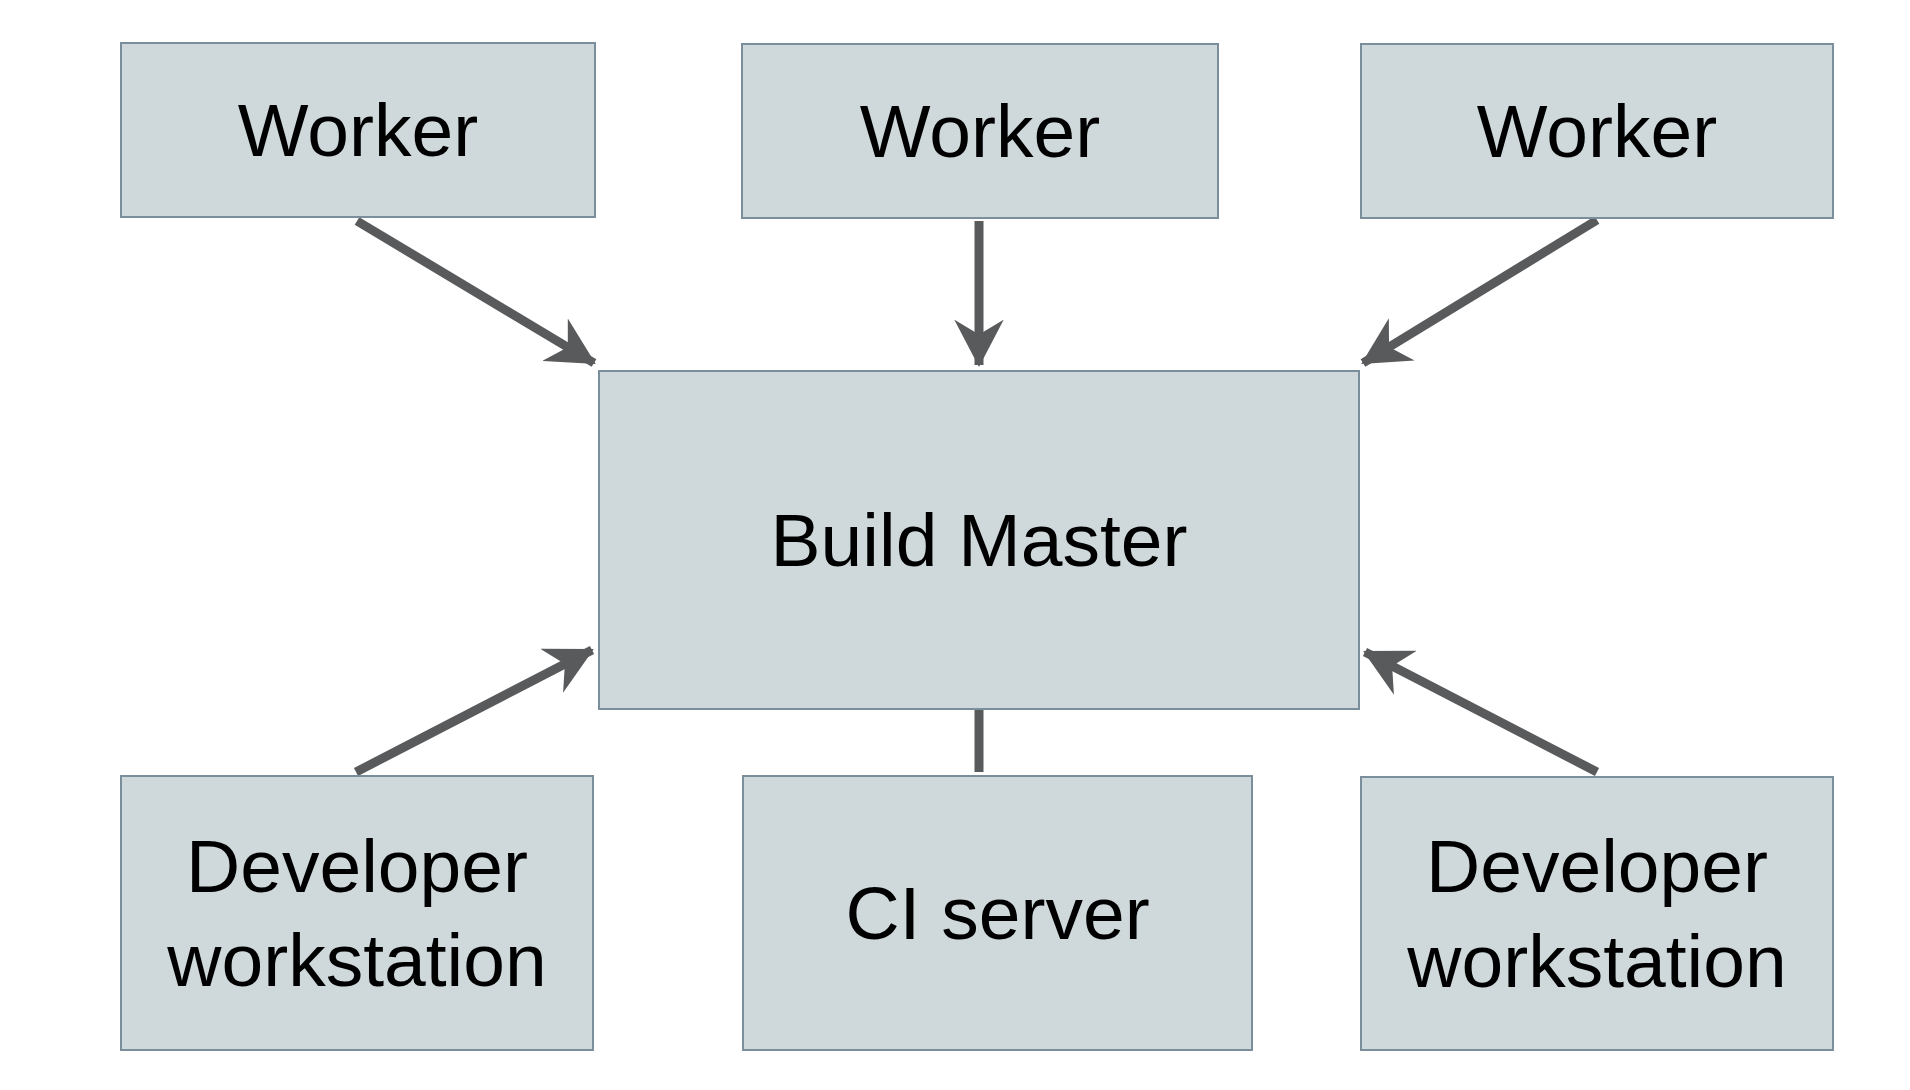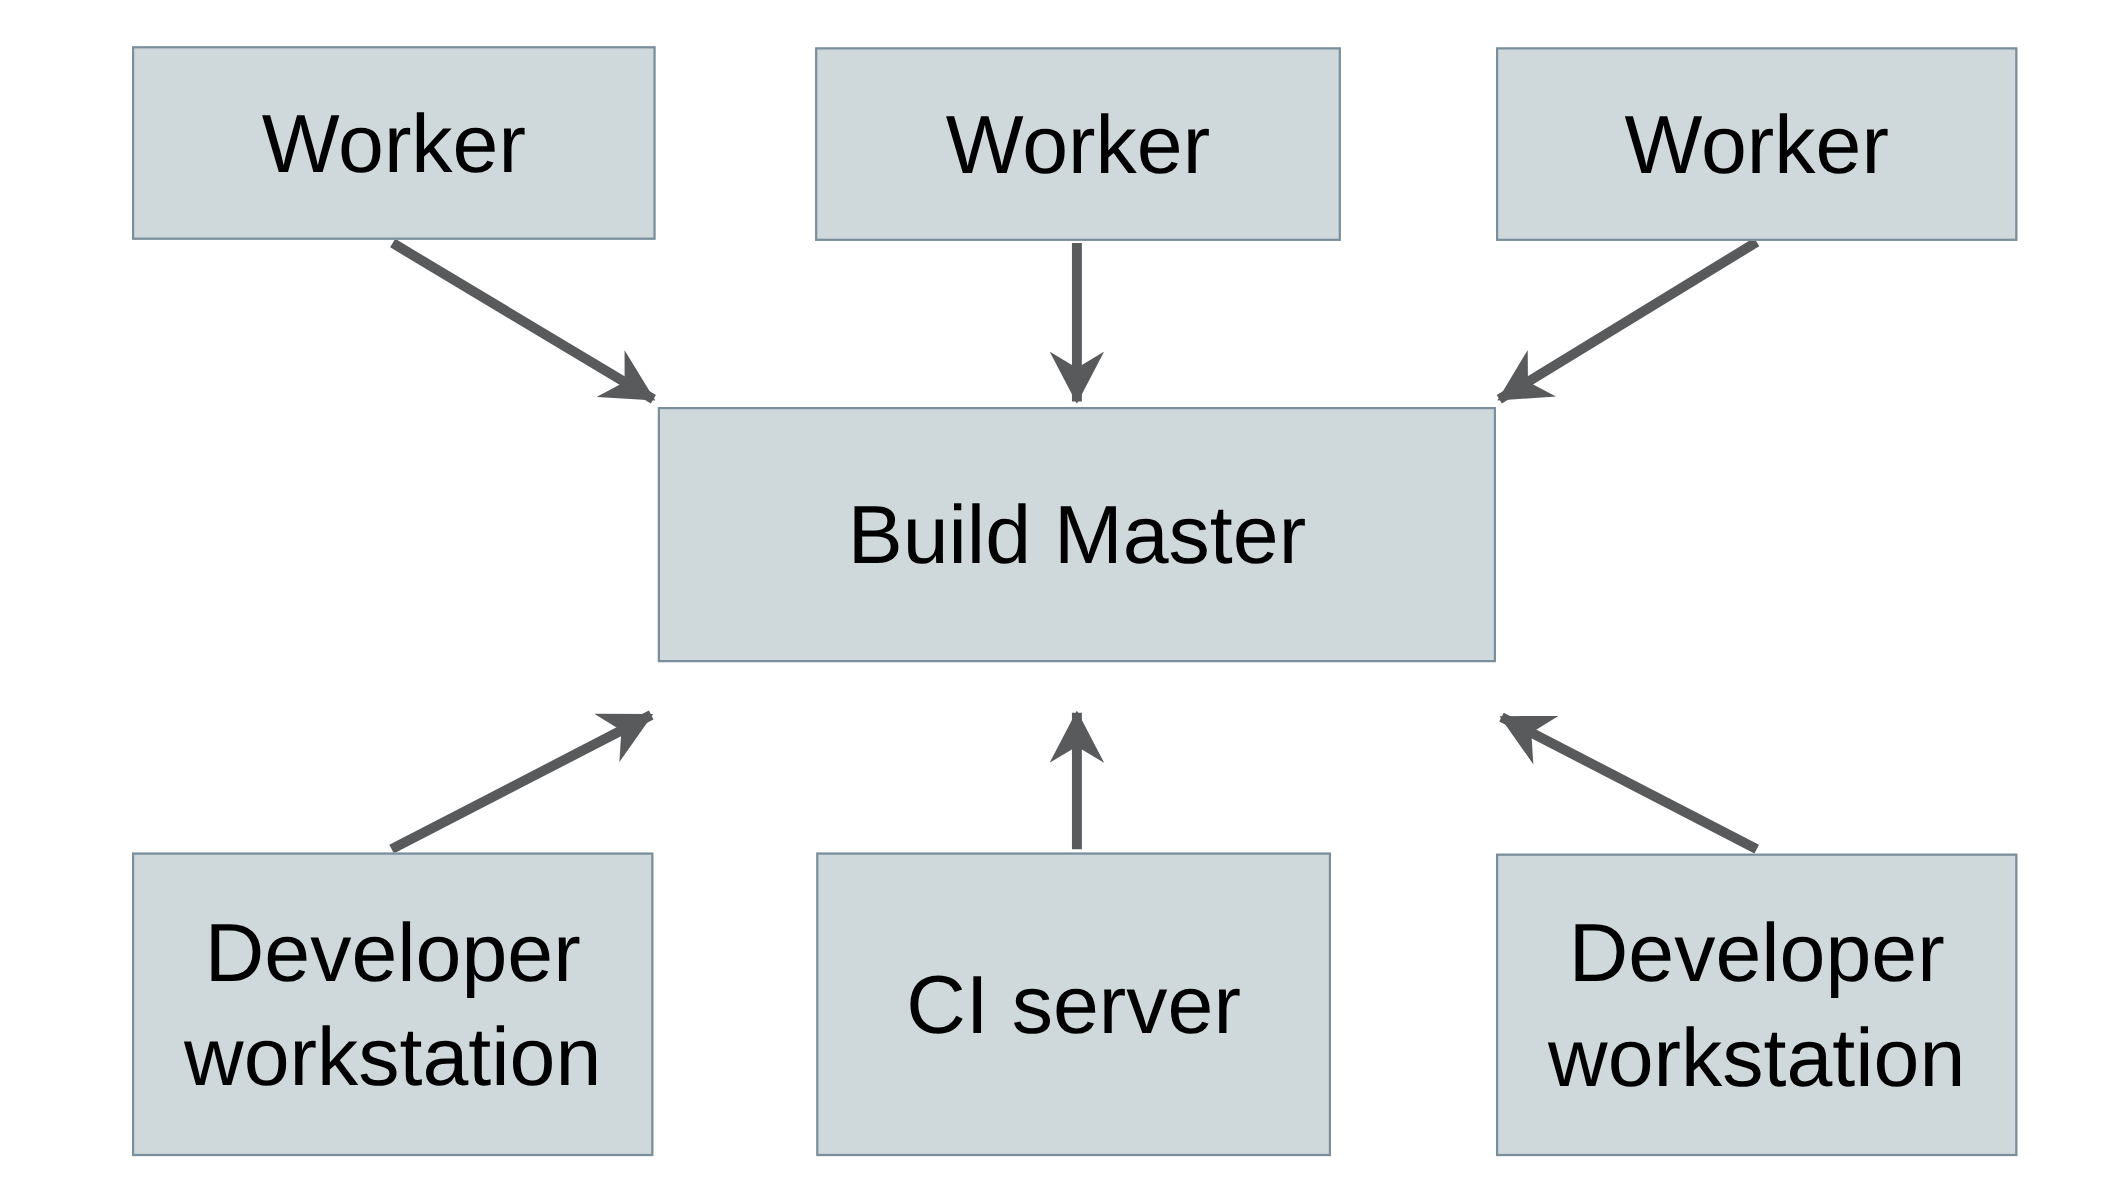--- a/index.html
+++ b/index.html
@@ -39,23 +39,23 @@
     letter-spacing: 0px;
   }
   .node .label {
     display: block;
     padding: 0 18px;
   }
   
   .n-worker-1 { left: 120px;  top: 42px;  width: 476px; height: 176px; }
   .n-worker-2 { left: 741px;  top: 43px;  width: 478px; height: 176px; }
   .n-worker-3 { left: 1360px; top: 43px;  width: 474px; height: 176px; }
-  .n-build-master { left: 598px; top: 370px; width: 762px; height: 232px; align-items: center; }
+  .n-build-master { left: 598px; top: 370px; width: 762px; height: 340px; align-items: center; }
   .n-dev-ws-left  { left: 120px;  top: 775px; width: 474px; height: 276px; }
-  .n-ci-server    { left: 742px;  top: 775px; width: 468px; height: 276px; }
+  .n-ci-server    { left: 742px;  top: 775px; width: 511px; height: 276px; }
   .n-dev-ws-right { left: 1360px; top: 776px; width: 474px; height: 275px; }
 </style>
 </head>
 <body>
 
 <div class="canvas">
 
   <svg class="arrows" width="1910" height="1090" viewBox="0 0 1910 1090" xmlns="http://www.w3.org/2000/svg">
     <defs>
       <marker id="arrowhead" viewBox="0 0 12 12" refX="11" refY="6" markerWidth="5.5" markerHeight="5.5" orient="auto" markerUnits="strokeWidth">

